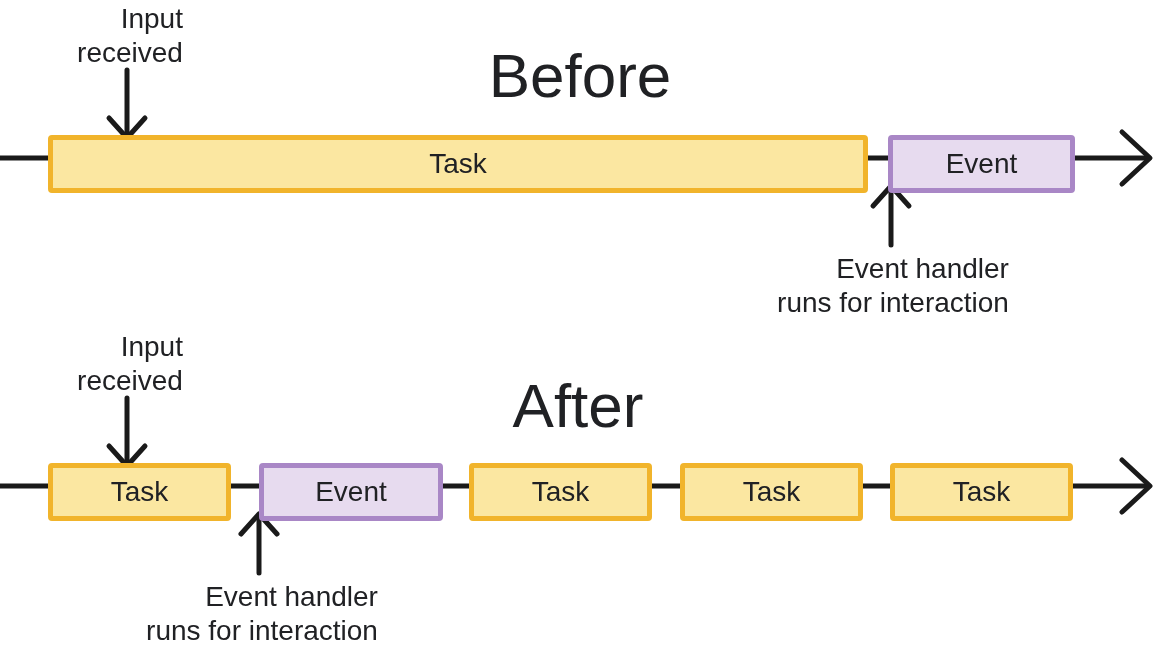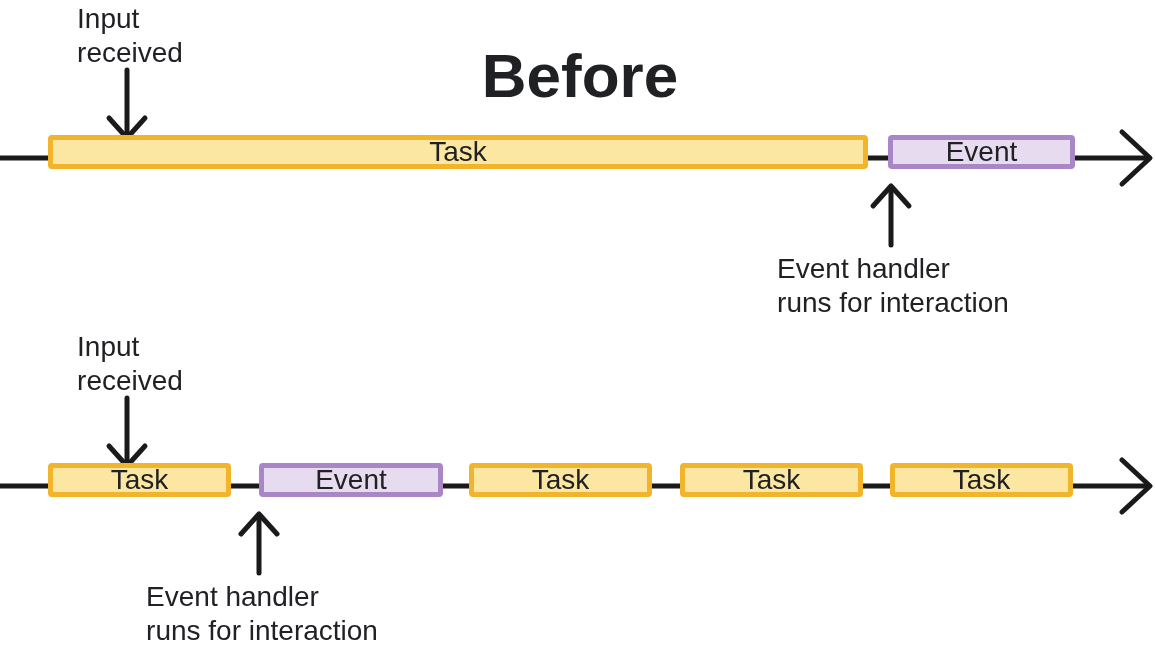--- a/index.html
+++ b/index.html
@@ -25,46 +25,46 @@
   }
   .arrows .stroke{
     stroke:var(--line);
     stroke-width:5;
     fill:none;
     stroke-linecap:round;
     stroke-linejoin:round;
   }
   .seg{
     position:absolute;
-    height:34px;
+    height:58px;
     box-sizing:border-box;
     border:5px solid;
     border-radius:4px;
     display:flex;align-items:center;justify-content:center;
     font-size:28px;
     z-index:2;
     background:#fff;
   }
   .seg.task{background:var(--task-fill);border-color:var(--task-border);}
   .seg.event{background:var(--event-fill);border-color:var(--event-border);text-align:right;}
   .title{
     position:absolute;
     font-size:62px;
     line-height:64px;
-    font-weight:700;
+    font-weight:400;
     text-align:center;
     transform:translateX(-50%);
     white-space:nowrap;
     z-index:2;
   }
   .ann{
     position:absolute;
     font-size:28px;
     line-height:34px;
-    text-align:left;
+    text-align:right;
     transform:translateX(-50%);
     white-space:nowrap;
     z-index:2;
   }
 </style>
 </head>
 <body>
 
 <div class="stage">
 
@@ -97,20 +97,21 @@
   </div>
 
   <div class="seg task" style="left:48px;top:135px;width:820px;">Task</div>
   <div class="seg event" style="left:888px;top:135px;width:187px;">Event</div>
 
   <div class="ann" style="left:893px;top:252px;">
     <div>Event handler</div>
     <div>runs for interaction</div>
   </div>
 
+  <div class="title" style="left:578px;top:374px;">After</div>
 
   <div class="ann" style="left:130px;top:330px;">
     <div>Input</div>
     <div>received</div>
   </div>
 
   <div class="seg task" style="left:48px;top:463px;width:183px;">Task</div>
   <div class="seg event" style="left:259px;top:463px;width:184px;">Event</div>
   <div class="seg task" style="left:469px;top:463px;width:183px;">Task</div>
   <div class="seg task" style="left:680px;top:463px;width:183px;">Task</div>

